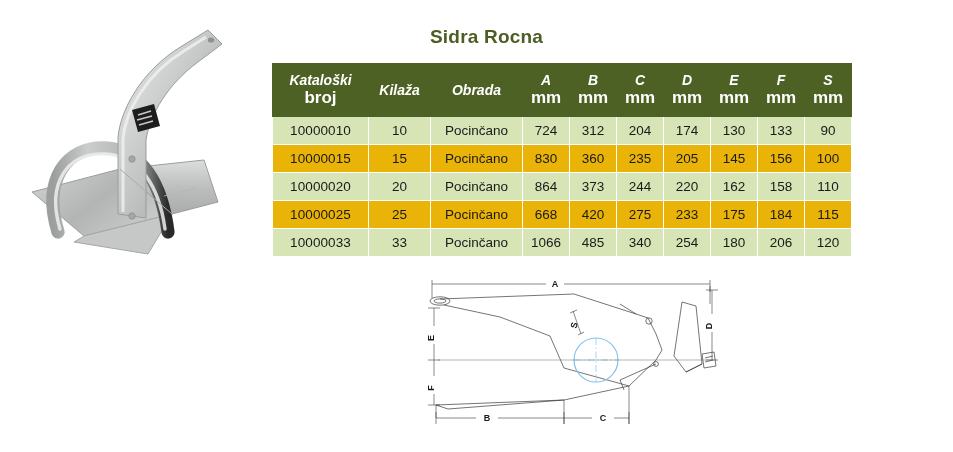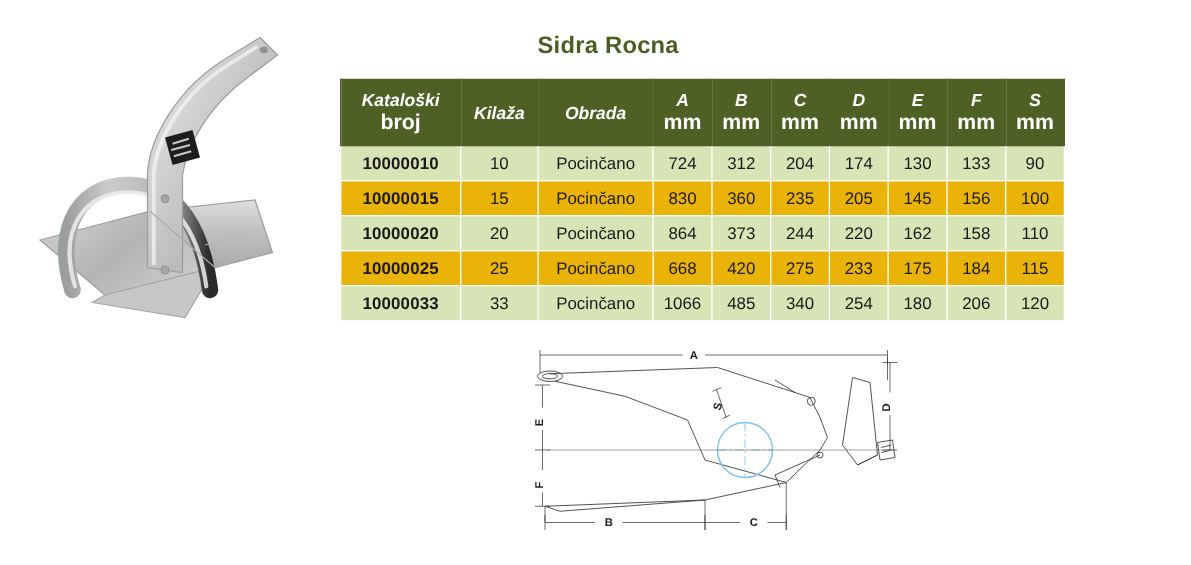--- a/index.html
+++ b/index.html
@@ -69,21 +69,21 @@
     height: 48px;
     border: 1px solid #4e6124;
     padding: 2px 1px;
   }
   table.spec thead th .hdr-main { display:block;font-style:italic; }
   table.spec thead th .hdr-unit { display:block; font-size: 17px; }
 
   tbody tr.row-light td { background: #d7e4b5; }
   tbody tr.row-dark  td { background: #eab308; }
 
-  td.col-cat { font-weight: bold; font-size: 13.5px; letter-spacing: .1px; }
+  td.col-cat { font-weight: normal; font-size: 13.5px; letter-spacing: .1px; }
 
   
   col.c-cat   { width: 96px; }
   col.c-kil   { width: 62px; }
   col.c-obr   { width: 92px; }
   col.c-dim   { width: 47px; }
   col.c-dim-s { width: 47px; }
 
   
   #tech-drawing {

